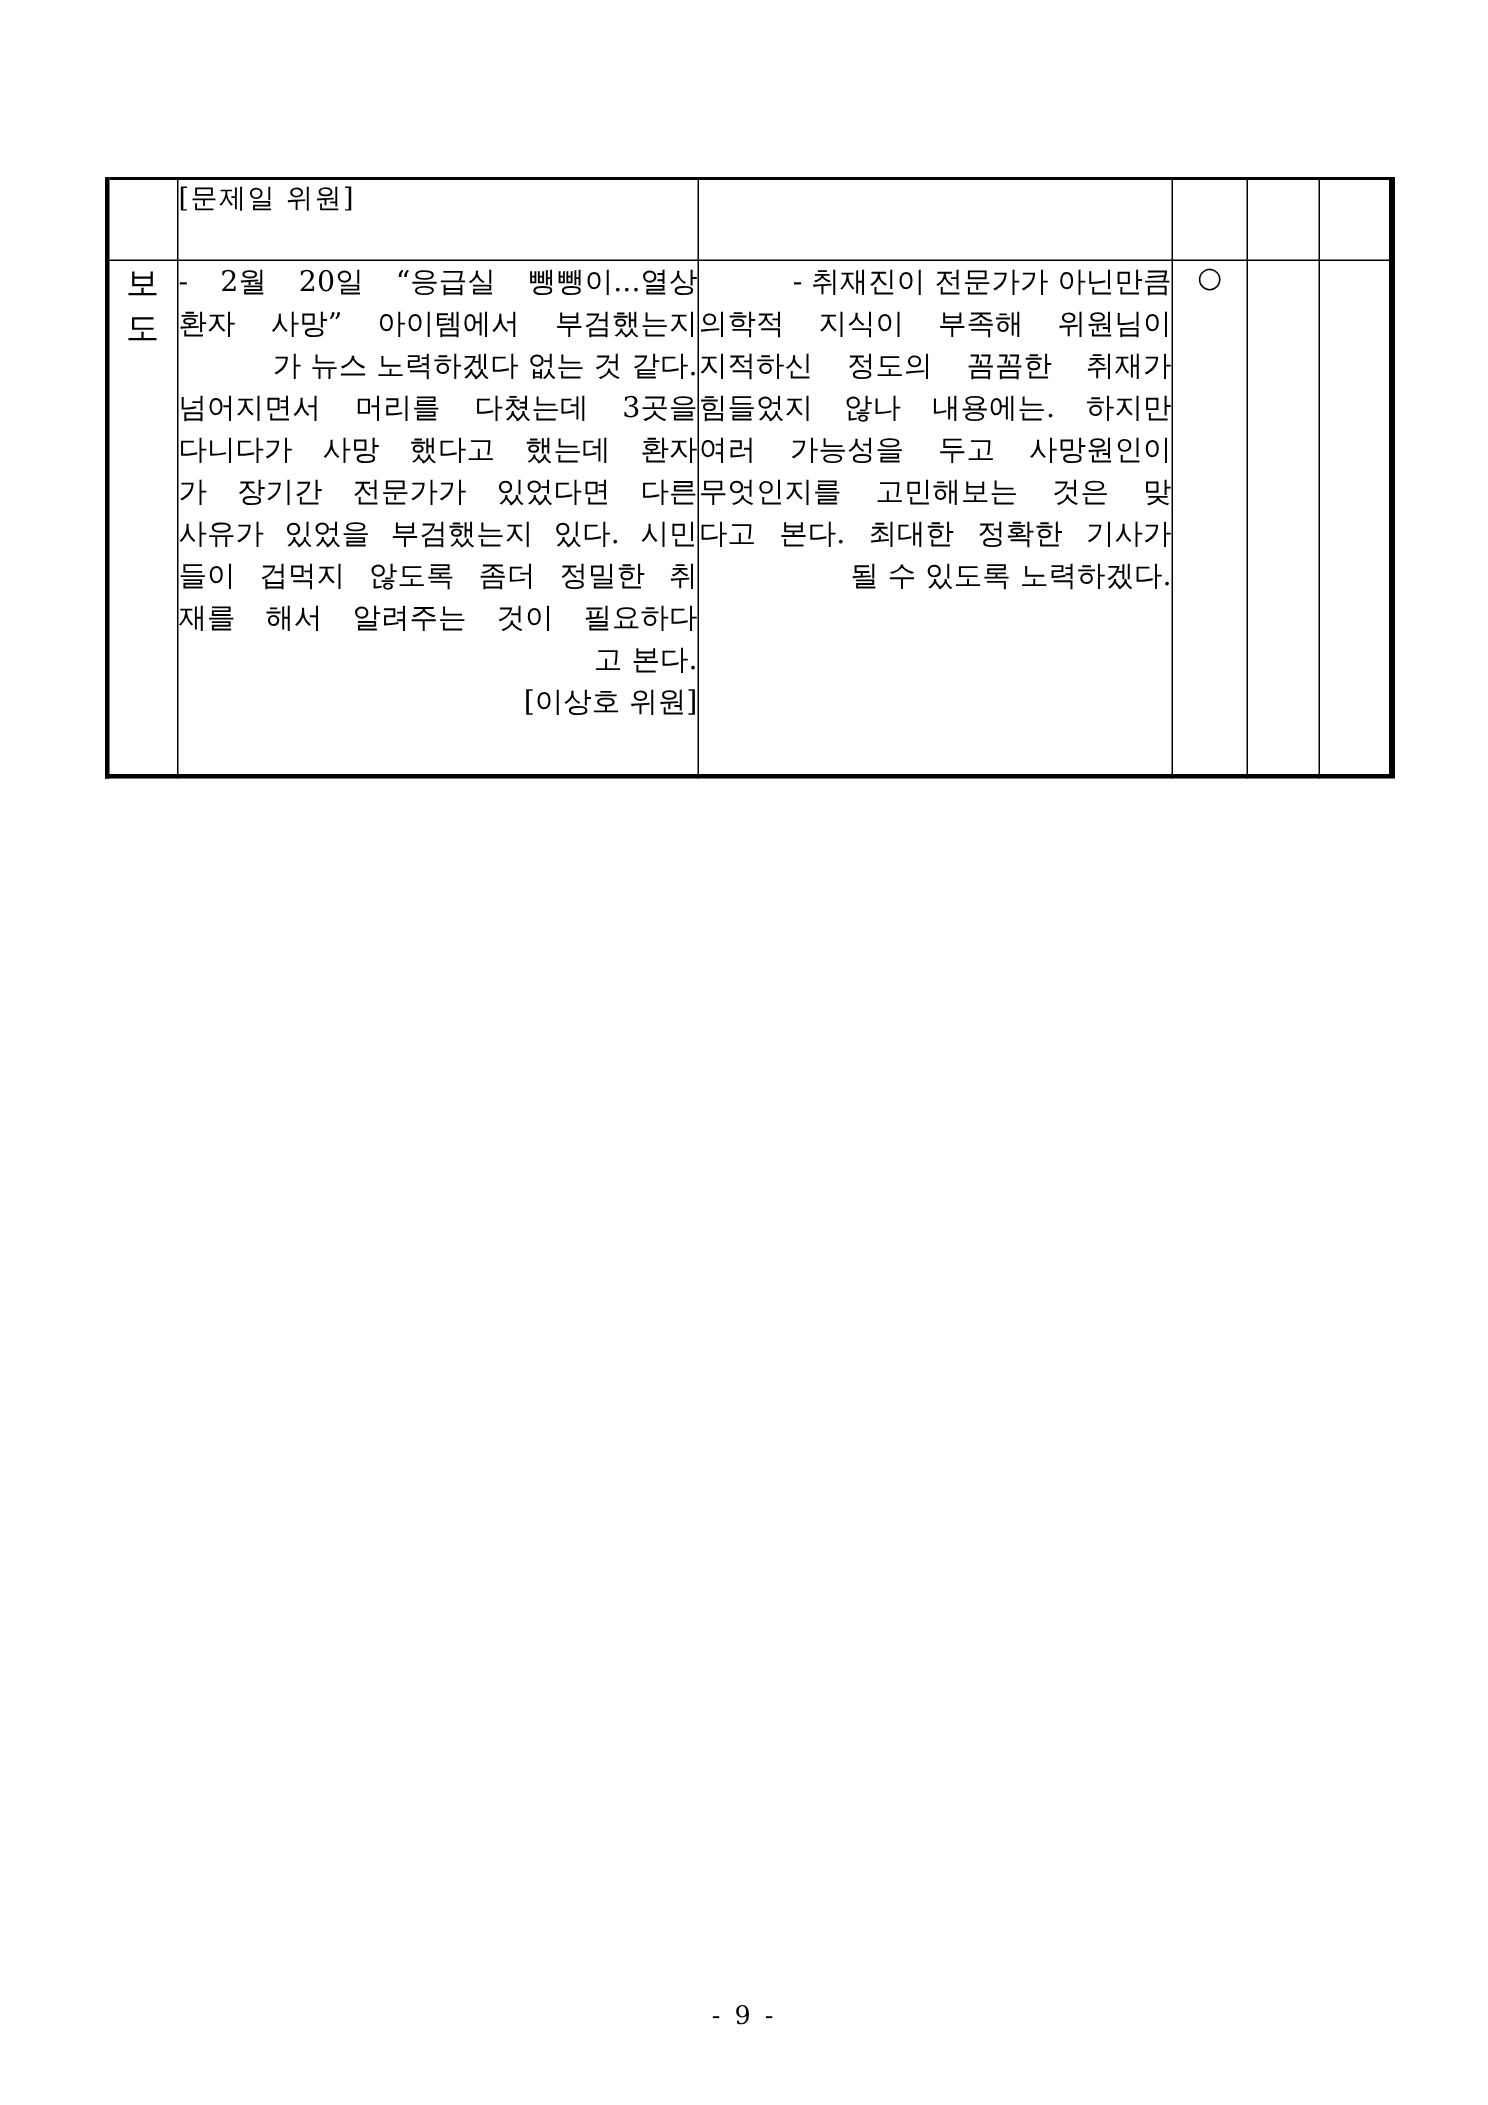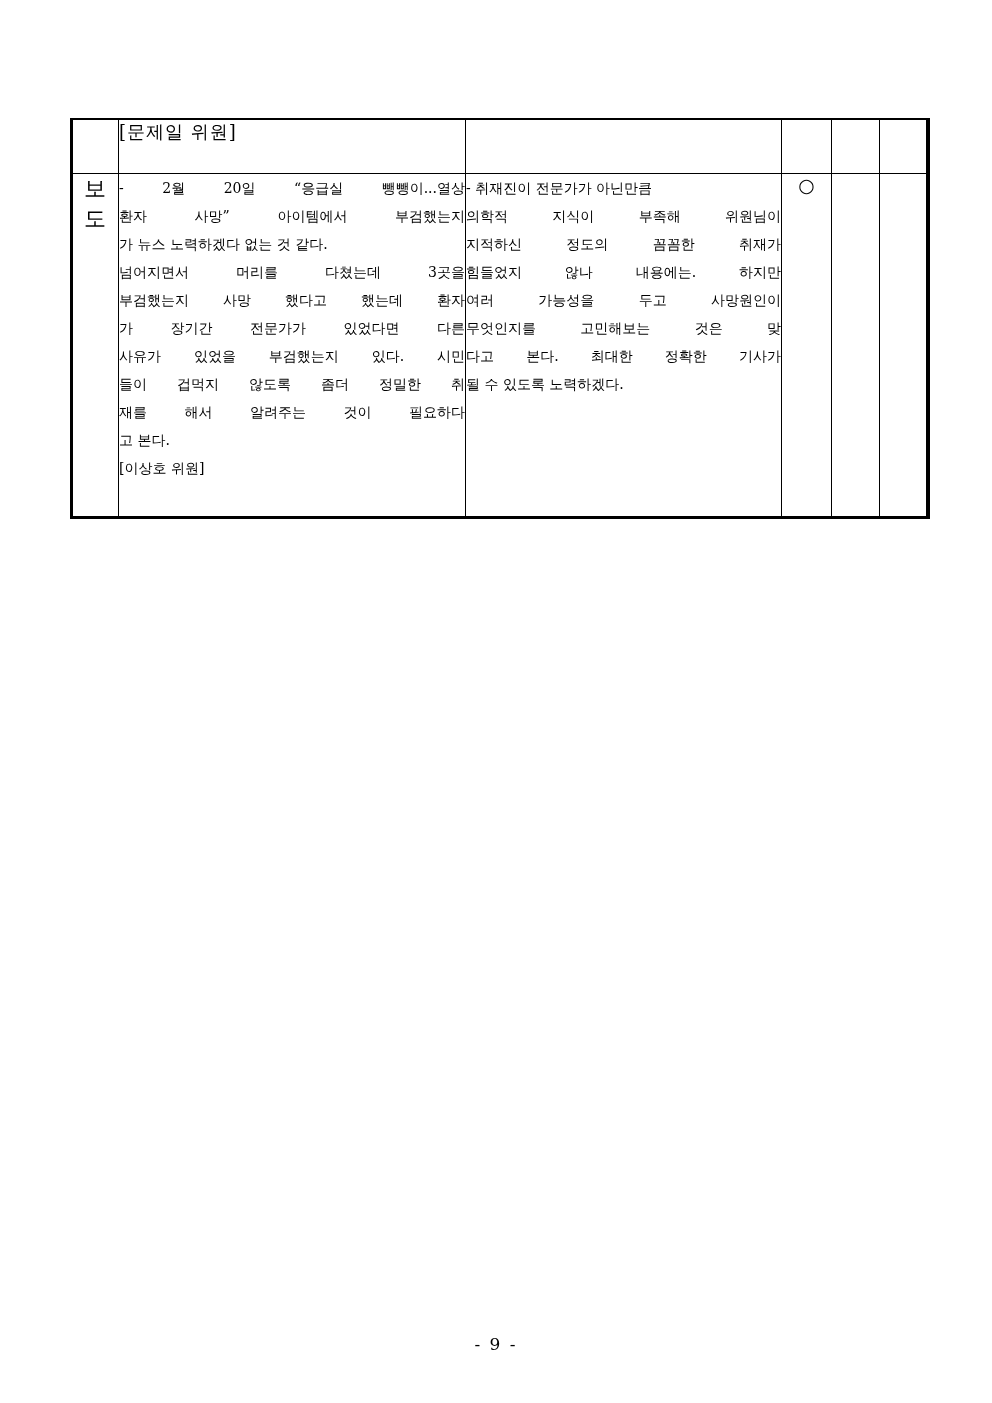--- a/index.html
+++ b/index.html
@@ -44,31 +44,31 @@
     letter-spacing: 1px;
   }
   td.cell-category {
     padding-top: 53px;
     text-align: center;
     font-size: 22px;
     letter-spacing: 1px;
   }
   td.cell-text {
     padding: 27px 4px 0 4px;
-    font-size: 14px;
+    font-size: 19px;
   }
   td.cell-mark {
     vertical-align: middle;
     text-align: center;
     font-size: 19px;
   }
   .tline {
     line-height: 28px;
     height: 28px;
-    text-align: left;
+    text-align: right;
     word-break: keep-all;
   }
   .tline.just {
     text-align: justify;
     text-align-last: justify;
   }
   .page-number {
     position: absolute;
     top: 1334px;
     left: 0;
@@ -101,21 +101,21 @@
         <td></td>
         <td></td>
       </tr>
       <tr class="row-main">
         <td class="cell-category">보도</td>
         <td class="cell-text">
             <div class="tline just">- 2월 20일 “응급실 뺑뺑이...열상</div>
             <div class="tline just">환자 사망” 아이템에서 부검했는지</div>
             <div class="tline">가 뉴스 노력하겠다 없는 것 같다.</div>
             <div class="tline just">넘어지면서 머리를 다쳤는데 3곳을</div>
-            <div class="tline just">부검했는지 사망 했다고 했는데 환자</div>
+            <div class="tline just">다니다가 사망 했다고 했는데 환자</div>
             <div class="tline just">가 장기간 전문가가 있었다면 다른</div>
             <div class="tline just">사유가 있었을 부검했는지 있다. 시민</div>
             <div class="tline just">들이 겁먹지 않도록 좀더 정밀한 취</div>
             <div class="tline just">재를 해서 알려주는 것이 필요하다</div>
             <div class="tline">고 본다.</div>
             <div class="tline">[이상호 위원]</div>
           </td>
         <td class="cell-text">
             <div class="tline">- 취재진이 전문가가 아닌만큼</div>
             <div class="tline just">의학적 지식이 부족해 위원님이</div>

